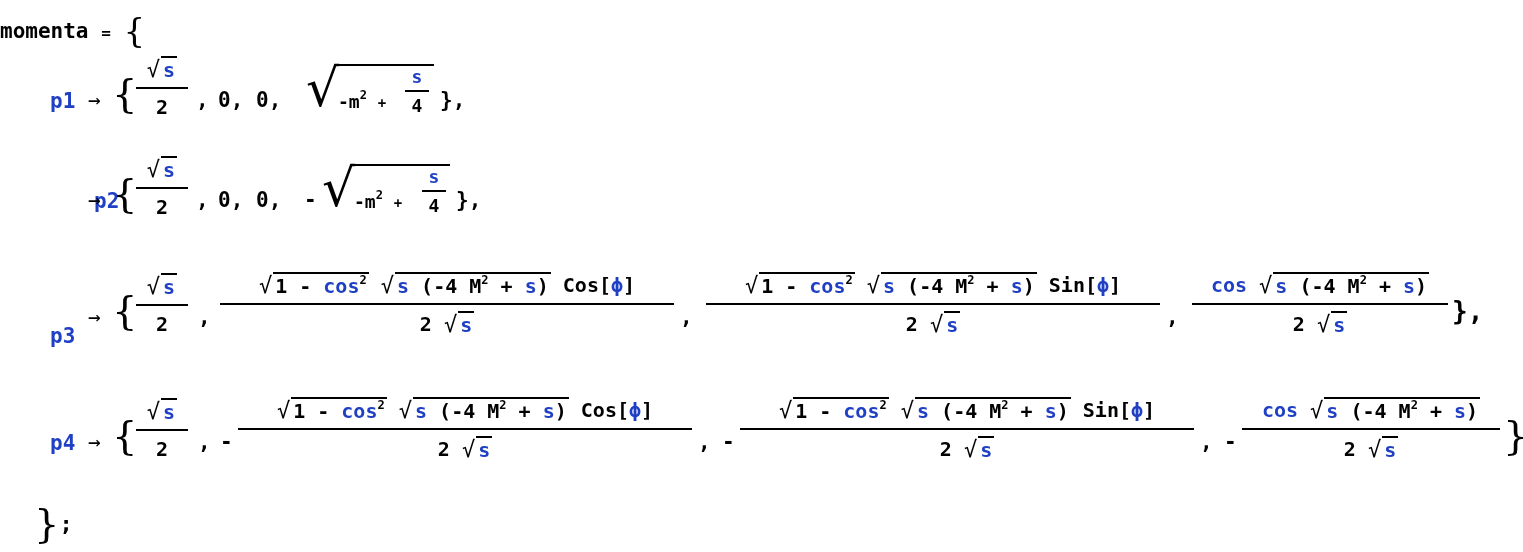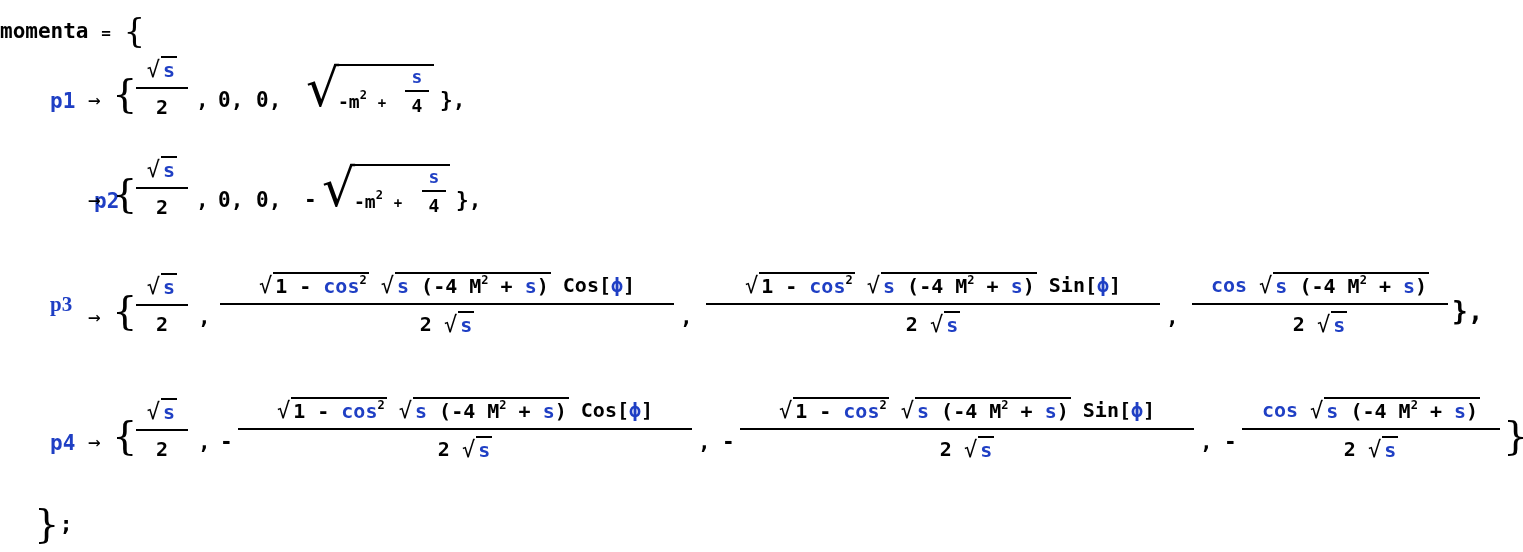--- a/index.html
+++ b/index.html
@@ -80,21 +80,21 @@
   <span class="abs txt small" style="left:354px;top:191px;"><span>-</span><span>m</span><span class="sup">2</span> <span style="font-size:14px;">+</span></span>
   <div class="frac" style="left:422px;top:166px;width:24px;">
     <div class="num blue" style="font-size:18px;">s</div>
     <div class="bar" style="margin:3px 0;"></div>
     <div class="den" style="font-size:18px;">4</div>
   </div>
   <span class="abs txt" style="left:456px;top:188px;">},</span>
 </div>
 
 <div>
-  <span class="abs row-label blue" style="left:50px;top:292px;font-family:Liberation Serif, serif;">p3</span>
+  <span class="abs row-label blue" style="left:50px;top:324px;">p3</span>
   <span class="abs txt" style="left:88px;top:305px;font-weight:normal;">→</span>
   <span class="abs brace" style="left:112px;top:287px;font-size:40px;">{</span>
   <div class="frac" style="left:136px;top:273px;width:52px;">
     <div class="num">
         <span class="sqrt">
           <span class="rad">√</span>
           <span class="body blue">s</span>
         </span>
       </div>
     <div class="bar"></div>

